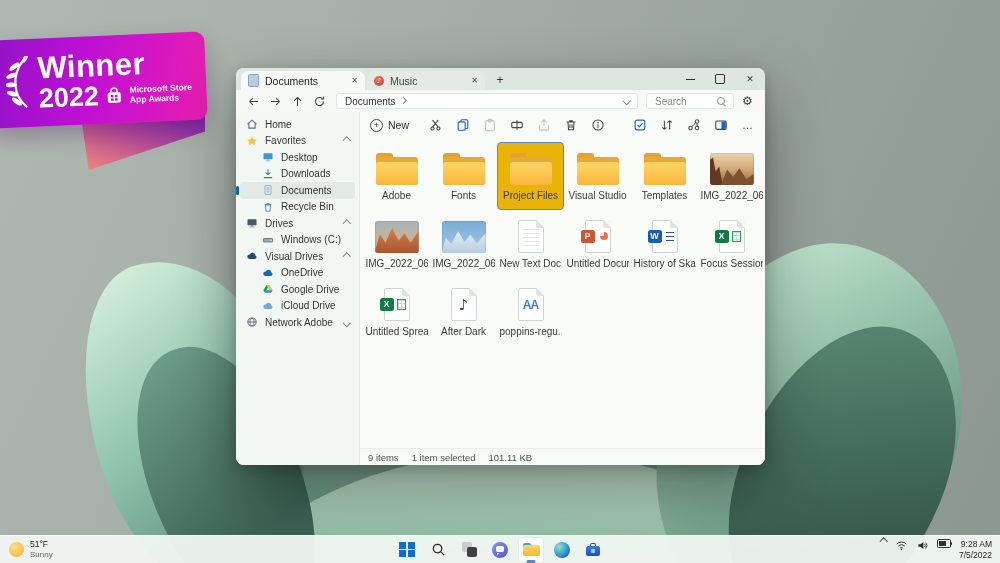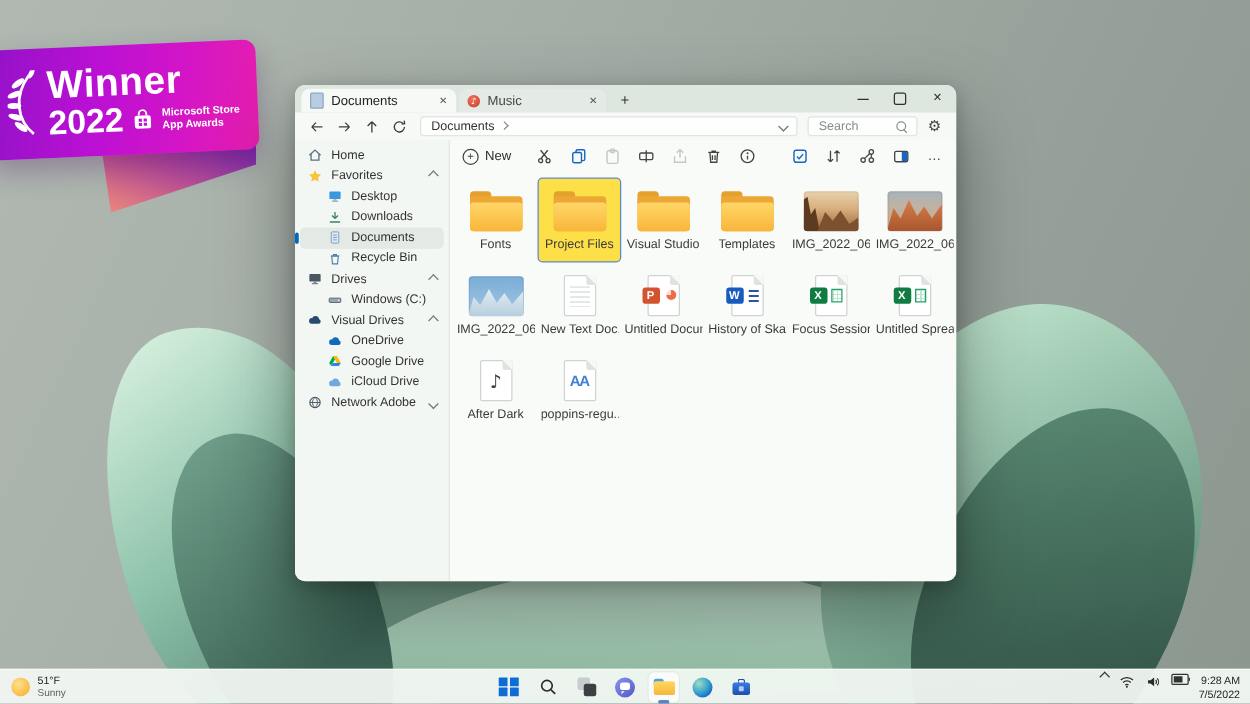--- a/index.html
+++ b/index.html
@@ -94,21 +94,21 @@
   .toolbar{height:26px;flex:none;display:flex;align-items:center;padding:0 10px;gap:13px;}
   .tb-new{display:flex;align-items:center;gap:5px;font-size:10.5px;color:#2c2c2c;margin-right:7px;}
   .plus-circ{width:11px;height:11px;border:1.1px solid #444;border-radius:50%;color:#444;font-size:9px;line-height:10px;text-align:center;}
   .ticon{width:14px;height:14px;display:flex;align-items:center;justify-content:center;}
   .tb-right{margin-left:auto;display:flex;align-items:center;gap:13px;}
   .dots{font-size:11px;color:#444;letter-spacing:1px;line-height:4px;}
 
   .files{flex:1;padding:4px 0 0 3px;min-height:0;}
   .grid{display:grid;grid-template-columns:repeat(6,67px);grid-auto-rows:68px;}
   .cell{display:flex;flex-direction:column;align-items:center;padding-top:5px;border:1px solid transparent;border-radius:4px;box-sizing:border-box;}
-  .cell.sel{border-color:#5c88c5;background:#fde047;}
+  .cell.sel{border-color:#5c88c5;background:#eab308;}
   .icon-box{height:37px;display:flex;align-items:flex-end;justify-content:center;margin-bottom:5px;}
   .flabel{font-size:10px;color:#3a3a3a;max-width:62px;white-space:nowrap;overflow:hidden;text-align:center;}
 
   
   .folder{position:relative;width:42px;height:32px;}
   .folder::before{content:"";position:absolute;left:0;top:0;width:17px;height:10px;background:#e5a12e;border-radius:3px 3px 0 0;}
   .folder::after{content:"";position:absolute;left:0;top:4px;right:0;bottom:0;background:#eda735;border-radius:3px;}
   .folder .front{position:absolute;left:0;top:9px;right:0;bottom:0;background:linear-gradient(#ffd667,#f8b63a);border-radius:3px;z-index:1;}
 
   
@@ -486,20 +486,28 @@
       </div>
 
       <div class="files">
         <div class="grid">
           <div class="cell">
             <span class="icon-box">
                 <span class="folder">
                   <i class="front"></i>
                 </span>
               </span>
+            <span class="flabel">Adobe</span>
+          </div>
+          <div class="cell">
+            <span class="icon-box">
+                <span class="folder">
+                  <i class="front"></i>
+                </span>
+              </span>
             <span class="flabel">Fonts</span>
           </div>
           <div class="cell sel">
             <span class="icon-box">
                 <span class="folder">
                   <i class="front"></i>
                 </span>
               </span>
             <span class="flabel">Project Files</span>
           </div>
@@ -593,20 +601,25 @@
             <span class="icon-box">
                 <span class="page">
                   <span class="aa">AA</span>
                 </span>
               </span>
             <span class="flabel">poppins-regu...</span>
           </div>
         </div>
       </div>
 
+      <div class="statusbar">
+        <span>9 items</span>
+        <span>1 item selected</span>
+        <span>101.11 KB</span>
+      </div>
     </div>
   </div>
 </div>
 
 <div class="taskbar">
   <div class="weather">
     <span class="sun"></span>
     <span>
       <div class="wtemp">51°F</div>
       <div class="wcond">Sunny</div>

